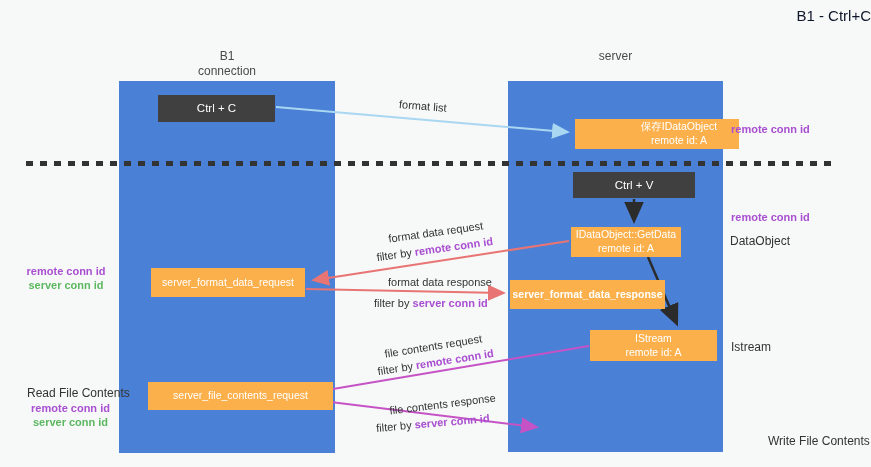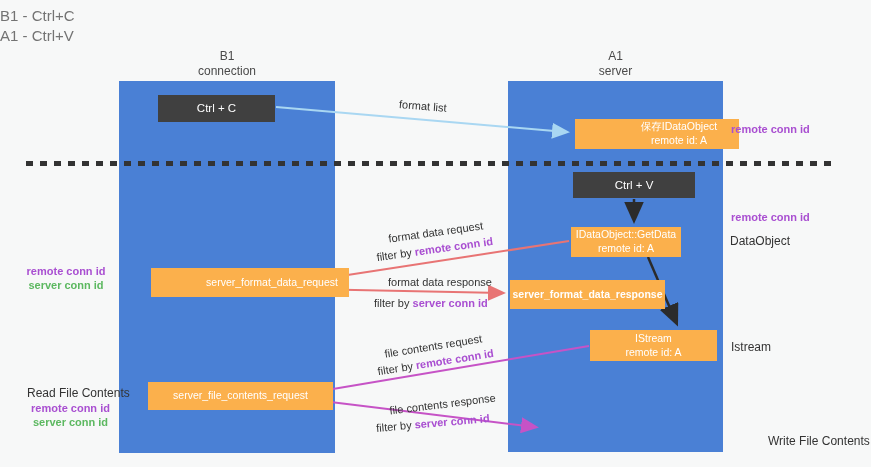--- a/index.html
+++ b/index.html
@@ -7,21 +7,21 @@
     width:871px;height:467px;
     background:#f7f8f8;
     font-family:"Liberation Sans","DejaVu Sans",sans-serif;
     color:#3a3a3a;
     position:relative;
     overflow:hidden;
   }
   .stage{position:absolute;left:0;top:0;width:871px;height:467px;}
   .abs{position:absolute;}
 
-  .title{left:0;right:0;top:6px;text-align:left;font-size:15px;line-height:20px;color:#737373;}
+  .title{left:0;right:0;top:6px;text-align:right;font-size:15px;line-height:20px;color:#0f172a;}
   .col-header{text-align:center;font-size:12px;line-height:15px;color:#4a4a4a;}
 
   .lifeline{background:#4a80d5;}
 
   .dashline{
     left:26px;top:161px;width:812px;height:5px;
     background:repeating-linear-gradient(90deg,#333 0 7px,transparent 7px 14px);
   }
 
   .node{
@@ -46,29 +46,27 @@
 
   svg.arrows{position:absolute;left:0;top:0;pointer-events:none;}
 </style>
 </head>
 <body>
 
 <div class="stage">
 
   <div class="abs title">
     <div>B1 - Ctrl+C</div>
-    <div>A1 - Ctrl+V</div>
   </div>
 
   <div class="abs col-header" style="left:119px;top:49px;width:216px;">
     <div>B1</div>
     <div>connection</div>
   </div>
   <div class="abs col-header" style="left:508px;top:49px;width:215px;">
-    <div>A1</div>
     <div>server</div>
   </div>
 
   <div class="abs lifeline" style="left:119px;top:81px;width:216px;height:372px;"></div>
   <div class="abs lifeline" style="left:508px;top:81px;width:215px;height:371px;"></div>
 
   <div class="abs dashline"></div>
 
   <svg class="arrows" width="871" height="467" viewBox="0 0 871 467">
     <defs>
@@ -105,21 +103,21 @@
 
   <div class="abs node green" style="left:573px;top:172px;width:122px;height:26px;">
     <span>Ctrl + V</span>
   </div>
 
   <div class="abs node orange" style="left:571px;top:227px;width:110px;height:30px;align-items:center;">
     <span>IDataObject::GetData</span>
     <span>remote id: A</span>
   </div>
 
-  <div class="abs node orange" style="left:151px;top:268px;width:154px;height:29px;padding-left:44px;">
+  <div class="abs node orange" style="left:151px;top:268px;width:154px;height:29px;">
     <span>server_format_data_request</span>
   </div>
 
   <div class="abs node orange" style="left:510px;top:280px;width:155px;height:29px;font-weight:bold;">
     <span>server_format_data_response</span>
   </div>
 
   <div class="abs node orange" style="left:590px;top:330px;width:127px;height:31px;">
     <span>IStream</span>
     <span>remote id: A</span>

